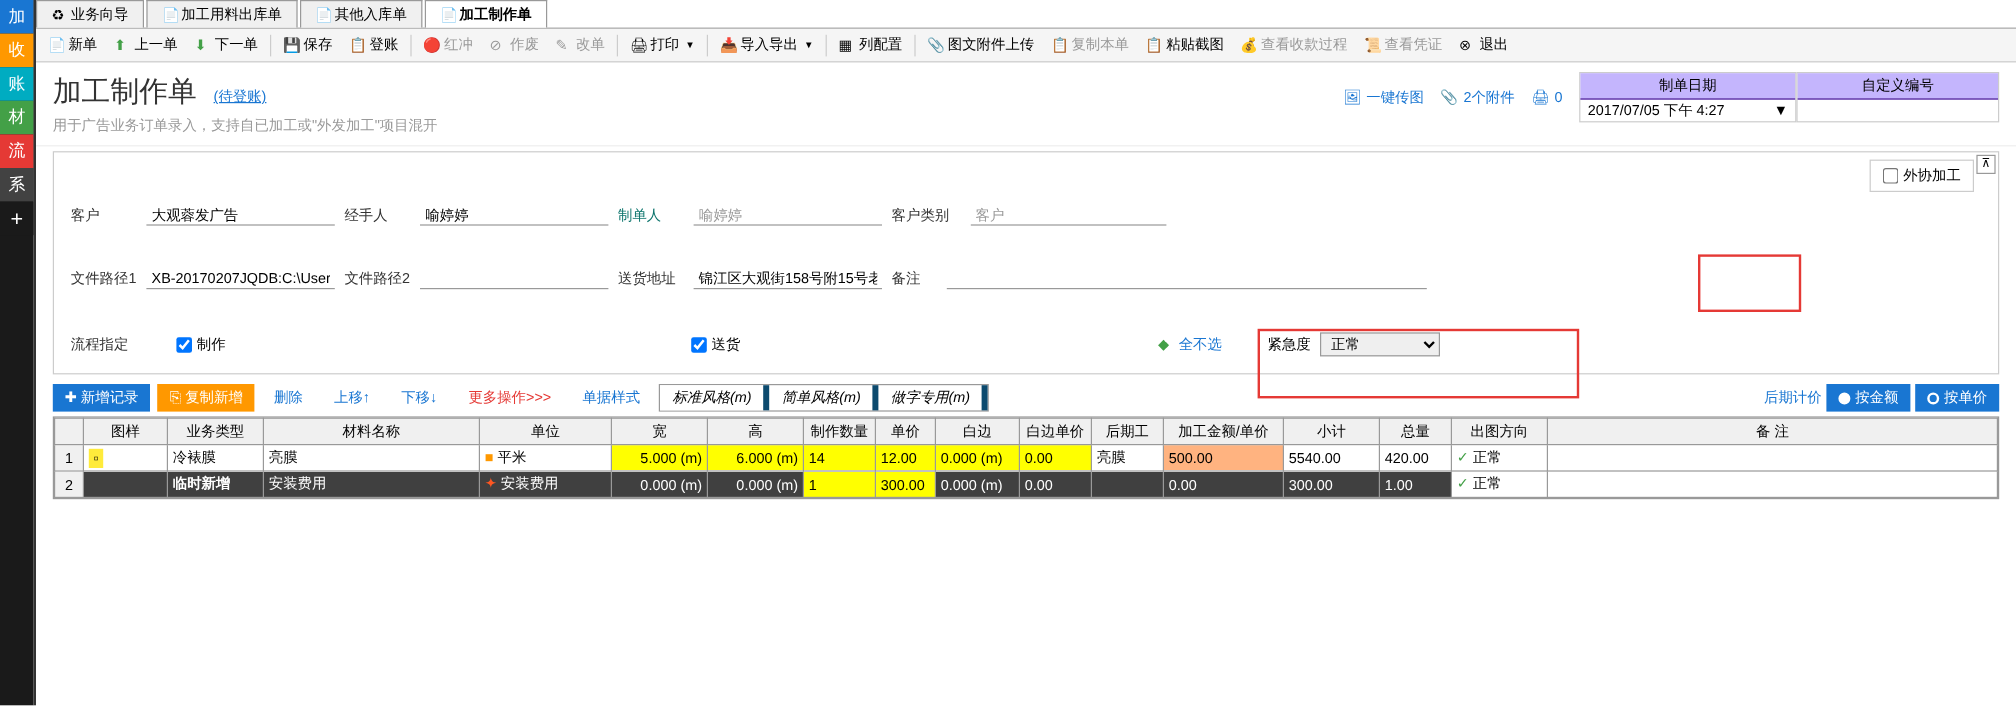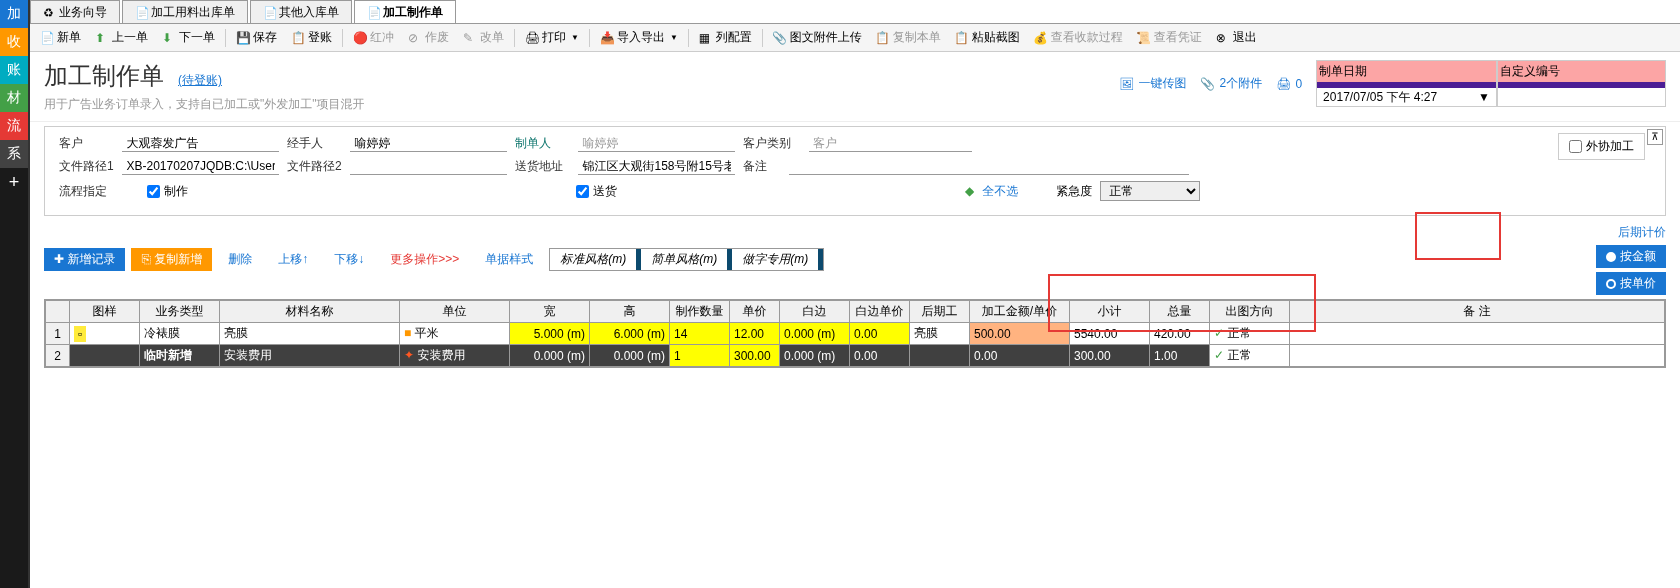--- a/index.html
+++ b/index.html
@@ -26,41 +26,41 @@
 .header { padding: 8px 14px; border-bottom: 1px solid #eee; position: relative; }
 .header-top { display: flex; align-items: flex-start; justify-content: space-between; }
 .title-area { display: flex; align-items: baseline; gap: 14px; }
 .page-title { font-size: 24px; color: #333; }
 .status-link { color: #1976d2; text-decoration: underline; cursor: pointer; }
 .subtitle { color: #999; font-size: 12px; margin-top: 4px; }
 .header-right { display: flex; align-items: center; gap: 14px; }
 .link-item { display: flex; align-items: center; gap: 4px; color: #1976d2; cursor: pointer; }
 .meta-boxes { display: flex; gap: 0; }
 .meta-box { border: 1px solid #ccc; min-width: 130px; }
-.meta-box-title { padding: 2px; border-bottom: 6px solid #4c1d95; background: #fca5a5; }
+.meta-box-title { text-align: center; padding: 2px; border-bottom: 1px solid #4c1d95; background: #c4b5fd; }
 .meta-box-val { padding: 2px 6px; display: flex; align-items: center; }
 .meta-box-val input { border: none; width: 100%; outline: none; }
 .form-area { padding: 8px 14px; border: 1px solid #ccc; margin: 4px 14px; position: relative; }
-.form-row { display: flex; align-items: center; margin-bottom: 6px; gap: 8px; }
+.form-row { display: flex; align-items: center; margin-bottom: 6px; gap: 8px; margin-top: 36px; }
 .form-label { width: 60px; color: #333; }
 .form-input { border: none; border-bottom: 1px solid #999; padding: 1px 4px; min-width: 140px; outline: none; }
 .form-input.ro { color: #999; }
 .form-col { display: flex; align-items: center; gap: 6px; }
 .checkbox-lbl { display: flex; align-items: center; gap: 4px; }
 .outsource { position: absolute; right: 20px; top: 6px; border: 1px solid #ccc; padding: 4px 10px; }
 .grid-toolbar { display: flex; align-items: center; padding: 4px 14px; gap: 6px; }
 .gbtn { padding: 3px 10px; cursor: pointer; font-size: 12px; }
 .gbtn.add { background: #1976d2; color: #fff; }
 .gbtn.copy { background: #ff9800; color: #fff; }
 .gbtn.link { color: #1976d2; }
 .gbtn.link2 { color: #e53935; }
 .style-tabs { display: flex; border: 1px solid #999; }
 .style-tab { padding: 2px 10px; border-right: 5px solid #0c4a6e; cursor: pointer; font-style: italic; }
 .style-tab.active { background: #fff; }
-.right-toggle { margin-left: auto; display: flex; align-items: flex-end; gap: 4px; flex-direction: column; }
+.right-toggle { margin-left: auto; display: flex; align-items: center; gap: 4px; }
 .toggle-btn { padding: 3px 10px; background: #1976d2; color: #fff; cursor: pointer; display: flex; align-items: center; gap: 4px; }
 .radio-dot { width: 10px; height: 10px; border-radius: 50%; border: 2px solid #fff; display: inline-block; }
 .radio-dot.on { background: #fff; }
 .grid { margin: 0 14px; border: 1px solid #999; }
 .grid table { width: 100%; border-collapse: collapse; table-layout: fixed; }
 .grid th, .grid td { border: 1px solid #999; padding: 2px 4px; height: 22px; font-size: 12px; overflow: hidden; white-space: nowrap; }
 .grid th { background: #f0f0f0; text-align: center; font-weight: normal; }
 .grid .rownum { width: 24px; text-align: center; background: #f0f0f0; }
 .row1 td { background: #fff; }
 .row2 td { background: #404040; color: #fff; }

